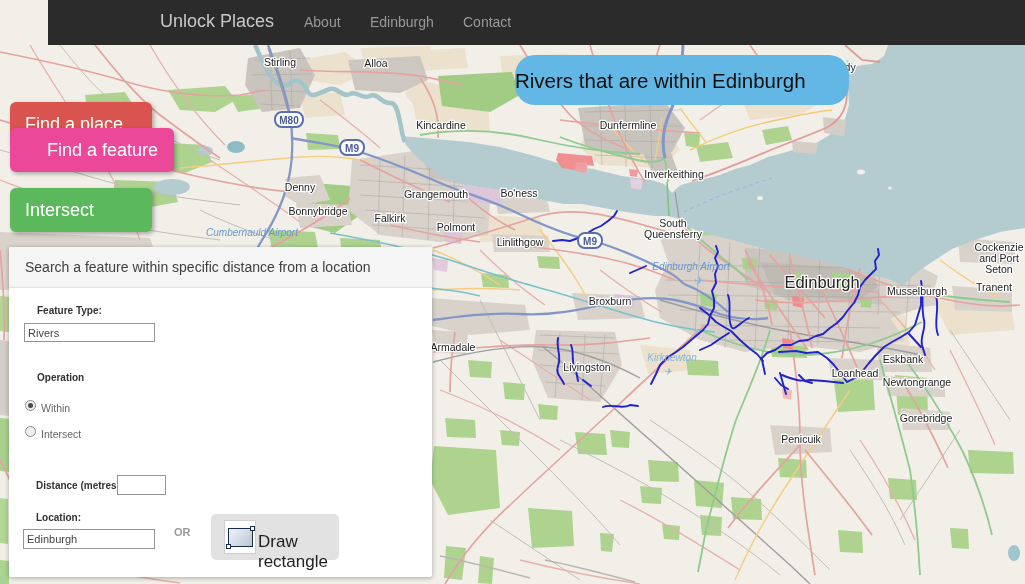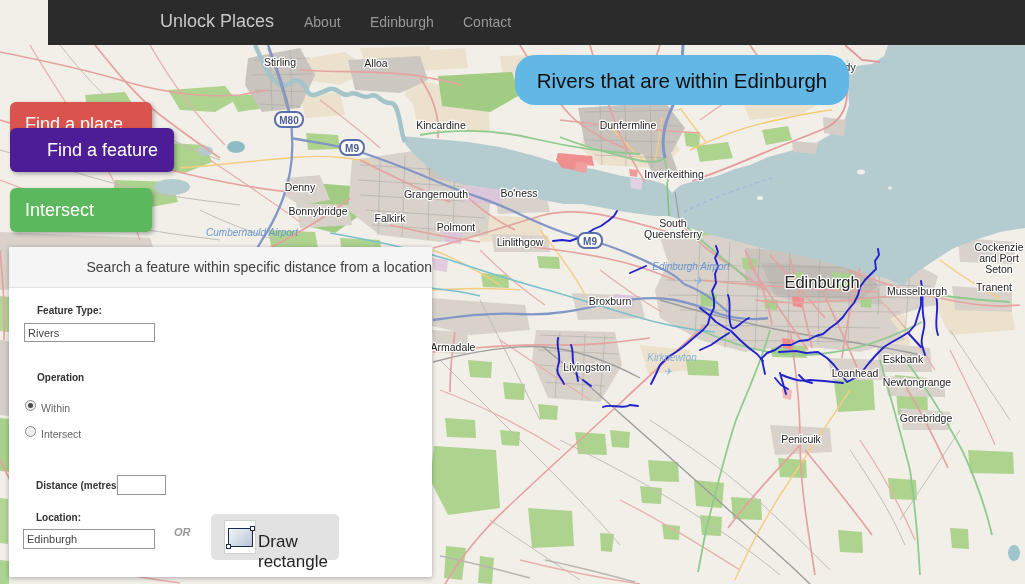--- a/index.html
+++ b/index.html
@@ -6,38 +6,38 @@
   body{width:1025px;height:584px;overflow:hidden;position:relative;
        font-family:"Liberation Sans",sans-serif;background:#f2efe9;}
   #navbar{position:absolute;left:0;top:0;width:1025px;height:45px;background:#2b2b2b;z-index:50;margin-left:48px;}
   #brand{position:absolute;left:112px;top:11px;font-size:18px;color:#c8c8c8;}
   .nl{position:absolute;top:14px;font-size:14px;color:#999;}
   #map{position:absolute;left:0;top:45px;z-index:1;}
   .btn{position:absolute;left:10px;width:127px;height:44px;border-radius:6px;
        color:#fff;font-size:18px;line-height:45px;padding-left:15px;z-index:20;
        box-shadow:2px 2px 4px rgba(0,0,0,0.3);}
   #b1{top:68px;background:#d9534f;margin-top:34px;}
-  #b2{top:128px;background:#4c1d95;padding-left:37px;}
+  #b2{top:128px;background:#ec4899;padding-left:37px;}
   #b3{top:188px;background:#5cb85c;}
   #tooltip{position:absolute;left:515px;top:55px;width:334px;height:50px;background:#63b7e4;
-       border-radius:20px;z-index:20;color:#0d0d0d;font-size:20.5px;line-height:51px;text-align:center;}
+       border-radius:20px;z-index:20;color:#0d0d0d;font-size:20.5px;line-height:51px;text-align:left;}
   #panel{position:absolute;left:9px;top:247px;width:423px;height:330px;background:#fff;z-index:30;
-       border-radius:2px;box-shadow:0 1px 5px rgba(0,0,0,0.3);text-align:right;}
+       border-radius:2px;box-shadow:0 1px 5px rgba(0,0,0,0.3);}
   #phead{height:40px;background:#f5f5f5;border-bottom:1px solid #e2e2e2;border-radius:2px 2px 0 0;
        font-size:14px;color:#404040;line-height:41px;padding-left:16px;}
   .lbl{position:absolute;font-size:10px;font-weight:bold;color:#333;z-index:35;margin-left:12px;}
   .inp{position:absolute;border:1px solid #959595;background:#fff;font-size:11px;color:#444;
        padding:0 3px;box-sizing:border-box;z-index:35;border-radius:0;outline:none;
        font-family:"Liberation Sans",sans-serif;}
   .radio{position:absolute;width:9px;height:9px;border:1px solid #8d8d8d;border-radius:50%;
        background:#efefef;box-sizing:content-box;z-index:35;}
   .radio.sel:after{content:"";position:absolute;left:2px;top:2px;width:5px;height:5px;
        border-radius:50%;background:#4a4a4a;}
   .rlbl{position:absolute;font-size:10.5px;color:#666;z-index:35;}
-  #or{position:absolute;left:174px;top:526px;font-size:11px;color:#999;font-style:italic;
+  #or{position:absolute;left:174px;top:526px;font-size:11px;color:#999;
        font-weight:bold;z-index:35;}
   #drawbtn{position:absolute;left:211px;top:514px;width:128px;height:46px;background:#e2e2e2;
        border-radius:5px;z-index:35;}
   #dicon{position:absolute;left:13px;top:6px;width:32px;height:34px;background:#fdfdfd;
        border:1px solid #d0d0d0;box-sizing:border-box;}
   #drect{position:absolute;left:3px;top:7px;width:25px;height:19px;border:1.5px solid #1a2a4a;
        background:linear-gradient(135deg,#f0f4f8,#b9c6d4);box-sizing:border-box;}
   .handle{position:absolute;width:5px;height:5px;background:#fff;border:1px solid #1a2a4a;box-sizing:border-box;}
   #dtext{position:absolute;left:47px;top:18px;font-size:17px;color:#222;}
 </style>

